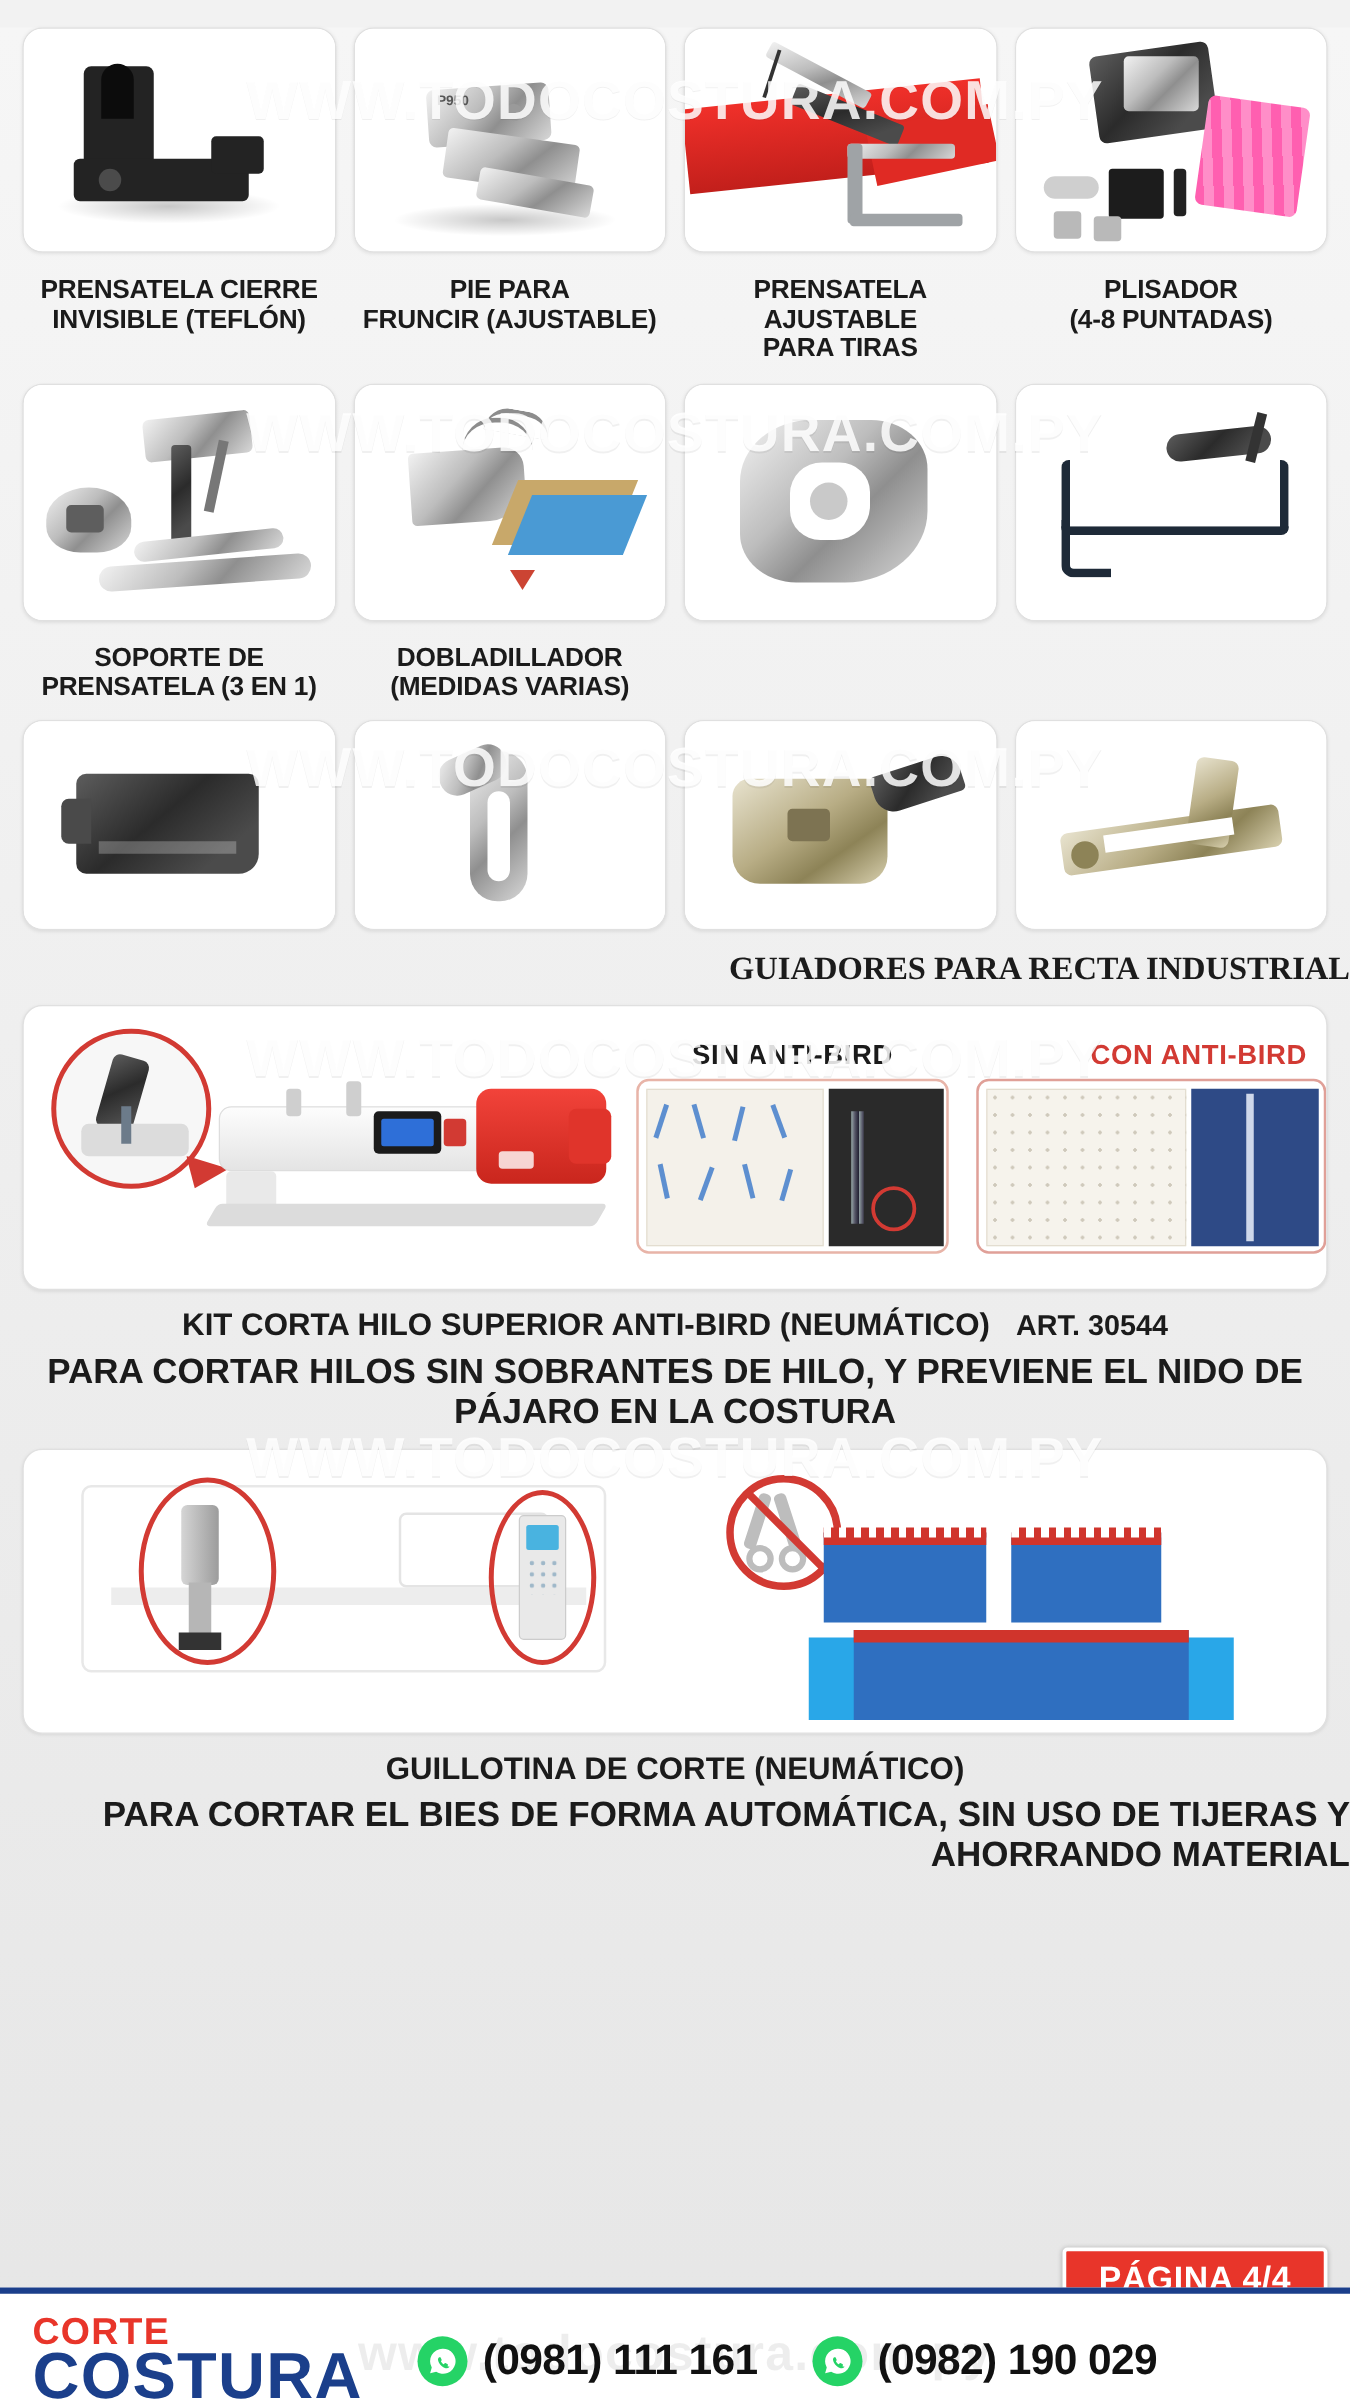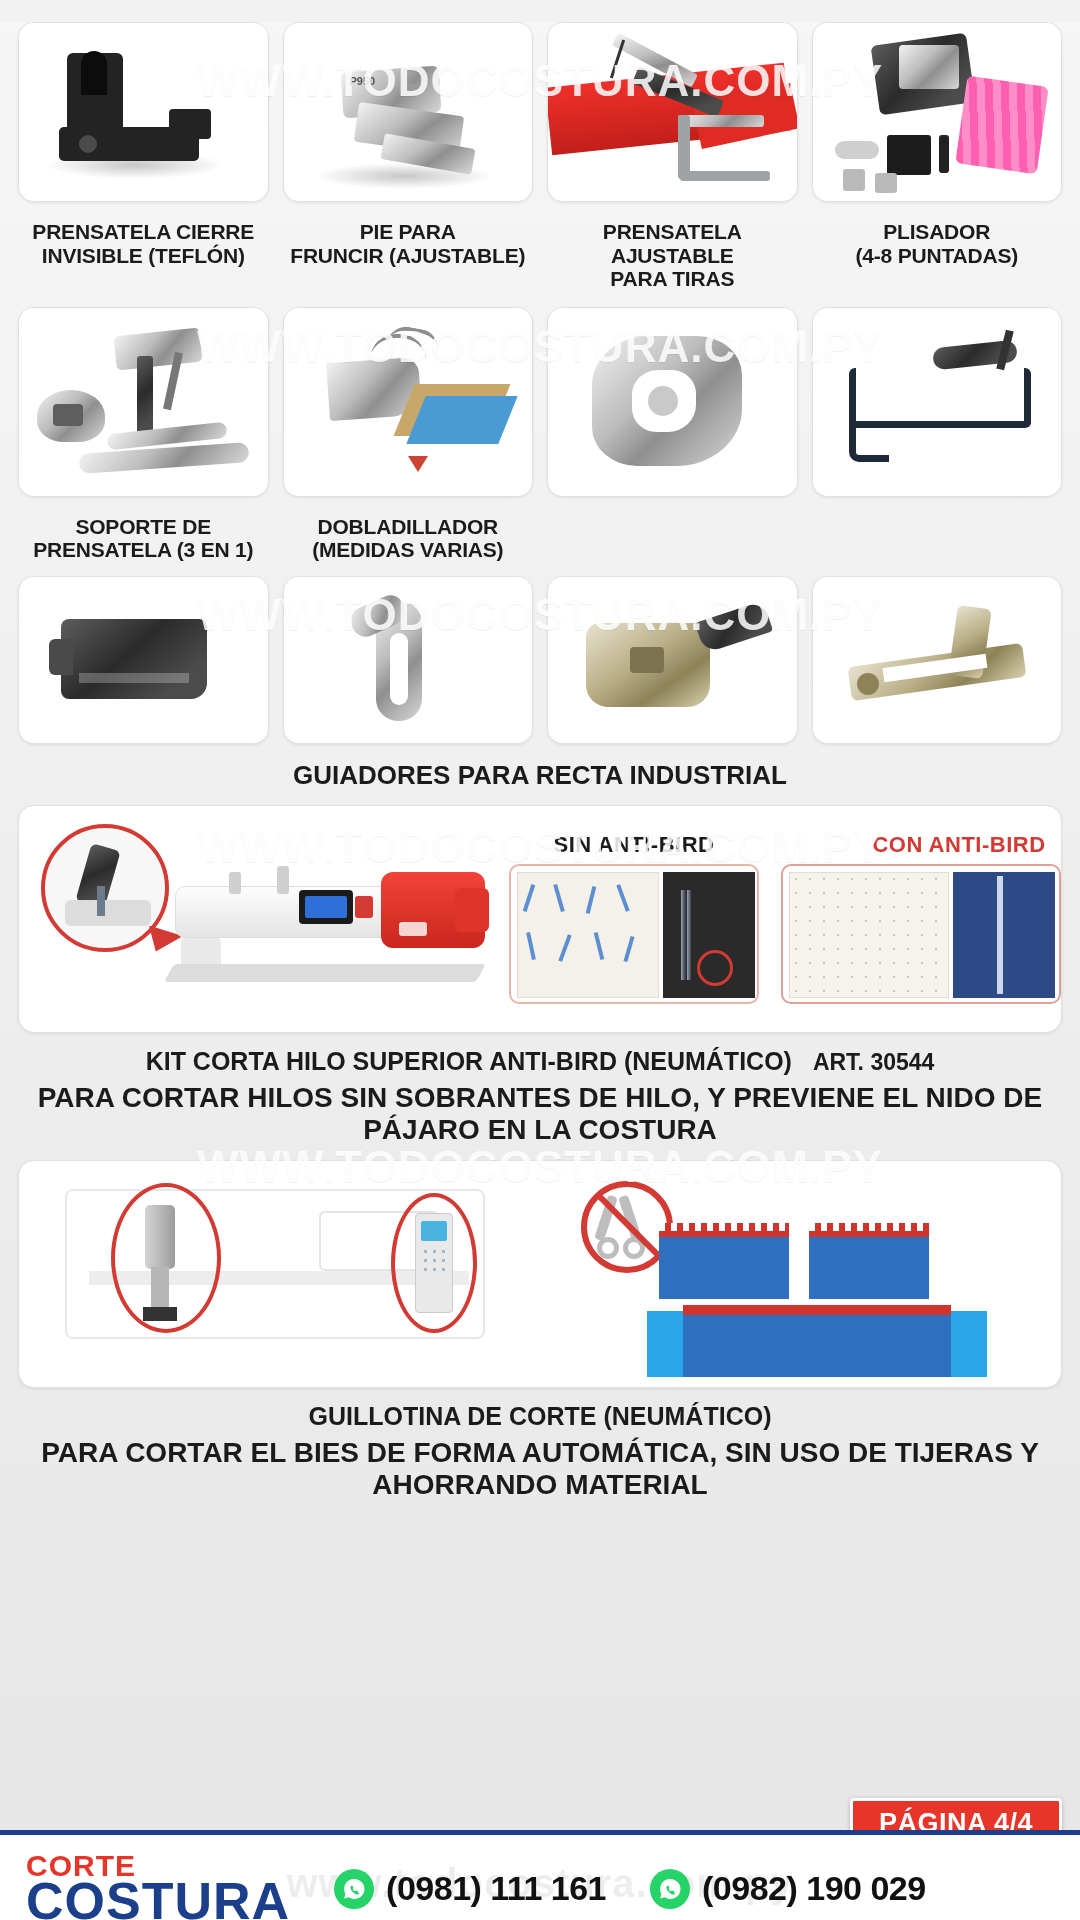--- a/index.html
+++ b/index.html
@@ -96,28 +96,29 @@
   }
   .metal2 {
     background: linear-gradient(145deg,#e8e3cf 0%, #b8ad85 45%, #8d8357 70%, #d9d1b0 100%);
   }
   .darkmetal {
     background: linear-gradient(140deg,#5d5d5d 0%, #2b2b2b 45%, #4b4b4b 80%);
   }
 
   
   .section-label {
-    text-align: center;
+    text-align: right;
     font-weight: bold;
     font-size: 26px;
     letter-spacing: 0px;
     color: #1b1b1b;
     text-transform: uppercase;
     position: relative;
     z-index: 12;
+    font-family: Liberation Serif, serif;
   }
   .block-title {
     text-align: center;
     font-weight: bold;
     font-size: 25px;
     color: #1b1b1b;
     text-transform: uppercase;
     position: relative;
     z-index: 12;
   }
@@ -478,21 +479,21 @@
     <div style="position:absolute; left:640px; top:66px; width:130px; height:72px; background:#2f6fc0; border-top:10px solid #d0342c;"></div>
     <div style="position:absolute; left:640px; top:62px; width:130px; height:8px; background:repeating-linear-gradient(90deg,#fff 0 6px,#d0342c 6px 12px);"></div>
     <div style="position:absolute; left:790px; top:66px; width:120px; height:72px; background:#2f6fc0; border-top:10px solid #d0342c;"></div>
     <div style="position:absolute; left:790px; top:62px; width:120px; height:8px; background:repeating-linear-gradient(90deg,#fff 0 6px,#d0342c 6px 12px);"></div>
     <div style="position:absolute; left:628px; top:150px; width:340px; height:66px; background:#29a7e8;"></div>
     <div style="position:absolute; left:664px; top:144px; width:268px; height:72px; background:#2f6fc0; border-top:10px solid #d0342c;"></div>
   </div>
 
   <div style="margin-top:14px; position:relative; z-index:12;">
     <div class="block-title">GUILLOTINA DE CORTE (NEUMÁTICO)</div>
-    <div class="block-sub" style="margin-top:6px;">PARA CORTAR EL BIES DE FORMA AUTOMÁTICA, SIN USO DE TIJERAS Y AHORRANDO MATERIAL</div>
+    <div class="block-sub" style="margin-top:6px;text-align:right;">PARA CORTAR EL BIES DE FORMA AUTOMÁTICA, SIN USO DE TIJERAS Y AHORRANDO MATERIAL</div>
   </div>
 
   <div class="page-badge" style="top:1776px;">PÁGINA 4/4</div>
 
   <div class="footer">
     <div class="footer-wm">www.todocostura.com.py</div>
     <div class="logo">
       <div class="t1">CORTE</div>
       <div class="t2">COSTURA</div>
     </div>

